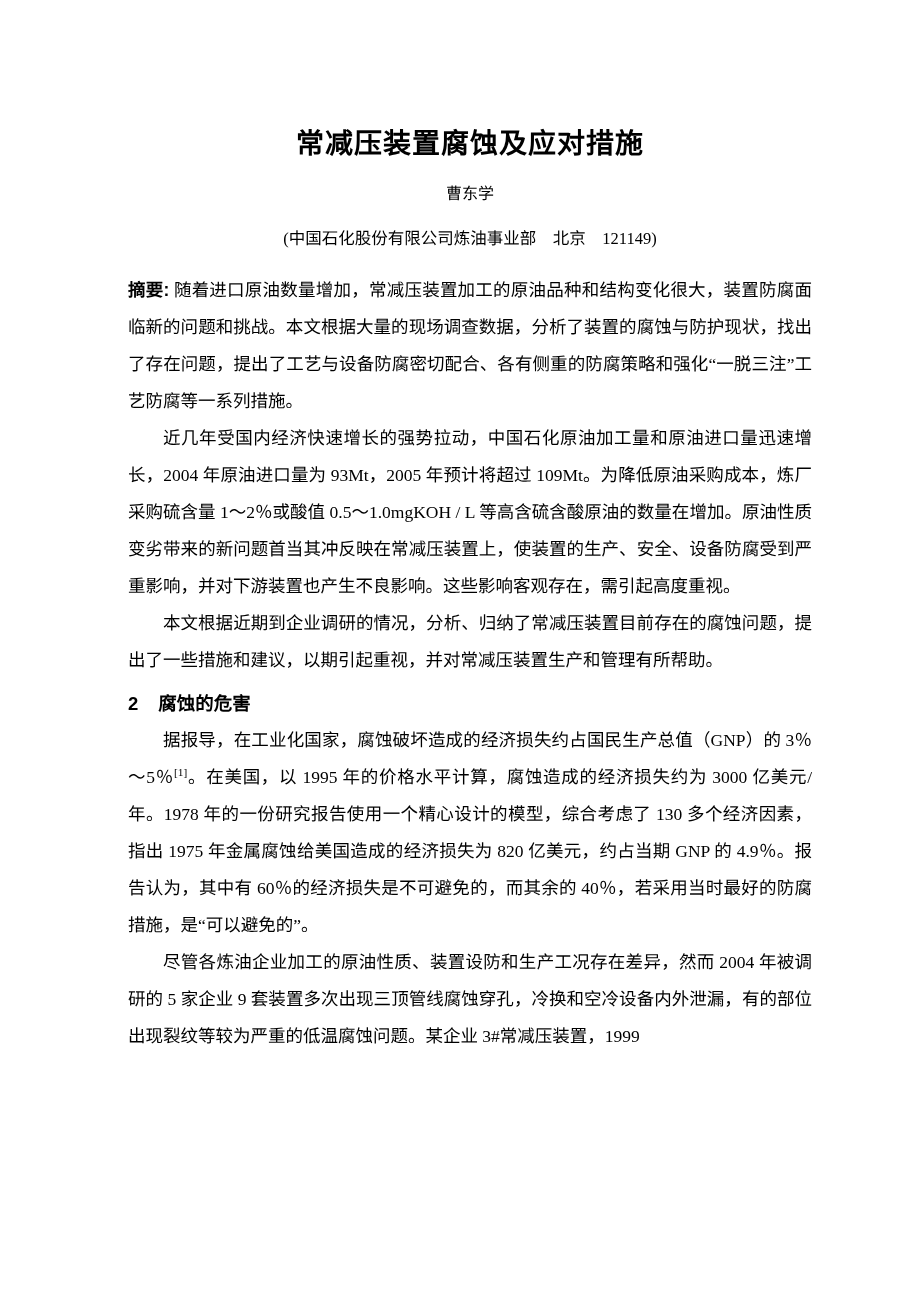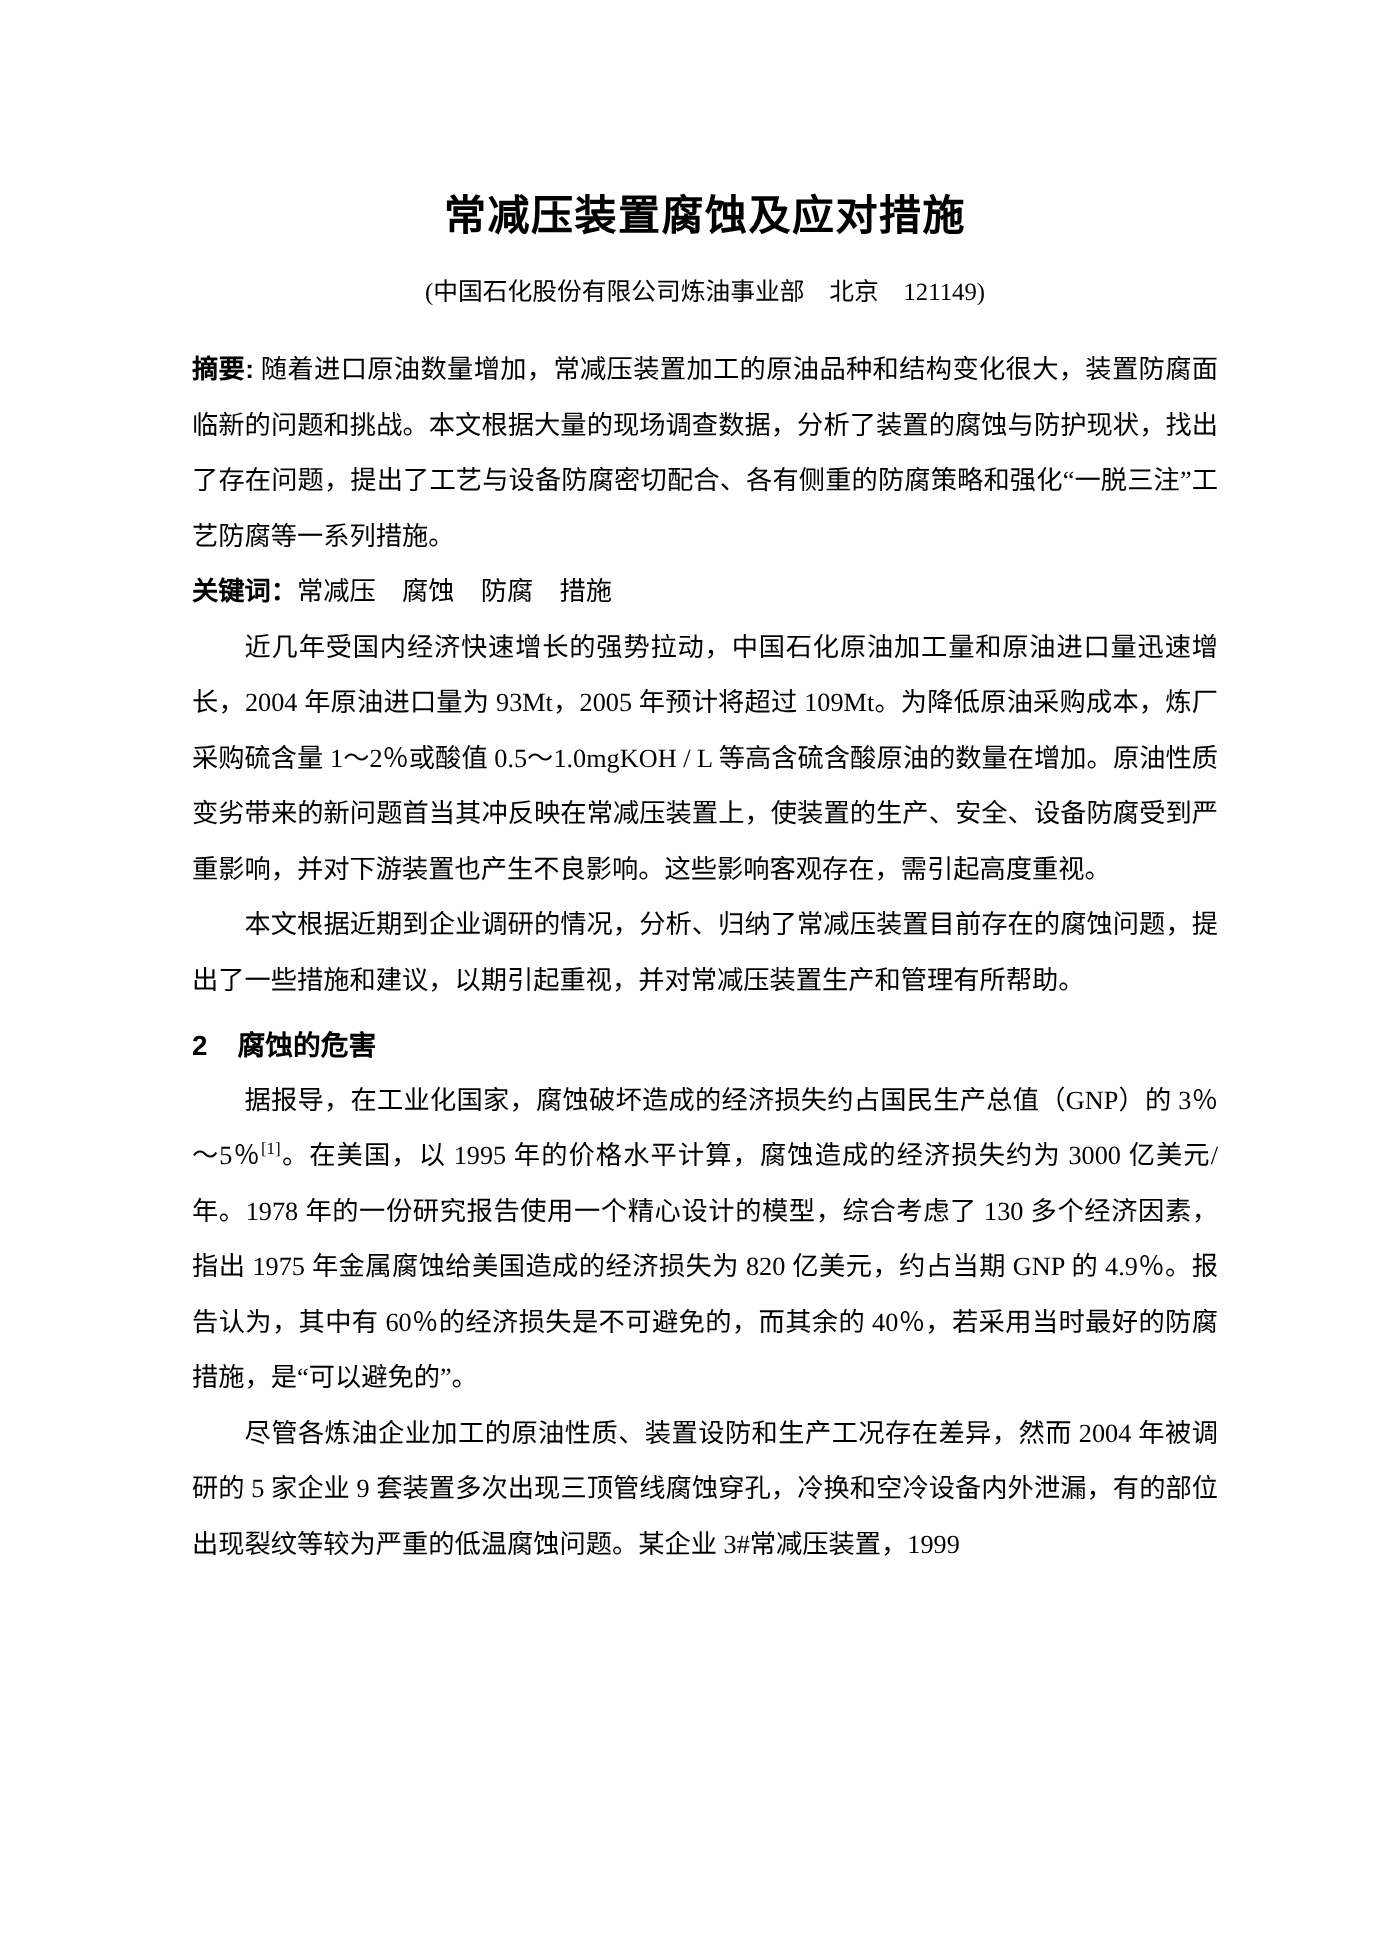--- a/index.html
+++ b/index.html
@@ -81,26 +81,26 @@
     line-height: 1.2;
   }
 </style>
 </head>
 <body>
 
 <div class="page">
 
   <h1 class="doc-title">常减压装置腐蚀及应对措施</h1>
 
+  <div class="author">曹东学</div>
 
   <div class="affiliation">(中国石化股份有限公司炼油事业部　北京　121149)</div>
 
   <p class="body-text"><span class="inline-label">摘要:</span> <span>随着进口原油数量增加，常减压装置加工的原油品种和结构变化很大，装置防腐面临新的问题和挑战。本文根据大量的现场调查数据，分析了装置的腐蚀与防护现状，找出了存在问题，提出了工艺与设备防腐密切配合、各有侧重的防腐策略和强化“一脱三注”工艺防腐等一系列措施。</span></p>
 
-  <p class="body-text"><span class="inline-label">关键词：</span><span>常减压　腐蚀　防腐　措施</span></p>
 
 
   <p class="body-text indent">近几年受国内经济快速增长的强势拉动，中国石化原油加工量和原油进口量迅速增长，2004 年原油进口量为 93Mt，2005 年预计将超过 109Mt。为降低原油采购成本，炼厂采购硫含量 1～2％或酸值 0.5～1.0mgKOH / L 等高含硫含酸原油的数量在增加。原油性质变劣带来的新问题首当其冲反映在常减压装置上，使装置的生产、安全、设备防腐受到严重影响，并对下游装置也产生不良影响。这些影响客观存在，需引起高度重视。</p>
 
   <p class="body-text indent">本文根据近期到企业调研的情况，分析、归纳了常减压装置目前存在的腐蚀问题，提出了一些措施和建议，以期引起重视，并对常减压装置生产和管理有所帮助。</p>
 
   <h2 class="section-heading"><span class="sec-num">2</span><span>腐蚀的危害</span></h2>
 
   <p class="body-text indent"><span>据报导，在工业化国家，腐蚀破坏造成的经济损失约占国民生产总值（GNP）的 3％～5％</span><sup class="cite">[1]</sup><span>。在美国，以 1995 年的价格水平计算，腐蚀造成的经济损失约为 3000 亿美元/年。1978 年的一份研究报告使用一个精心设计的模型，综合考虑了 130 多个经济因素，指出 1975 年金属腐蚀给美国造成的经济损失为 820 亿美元，约占当期 GNP 的 4.9％。报告认为，其中有 60％的经济损失是不可避免的，而其余的 40％，若采用当时最好的防腐措施，是“可以避免的”。</span></p>
 

